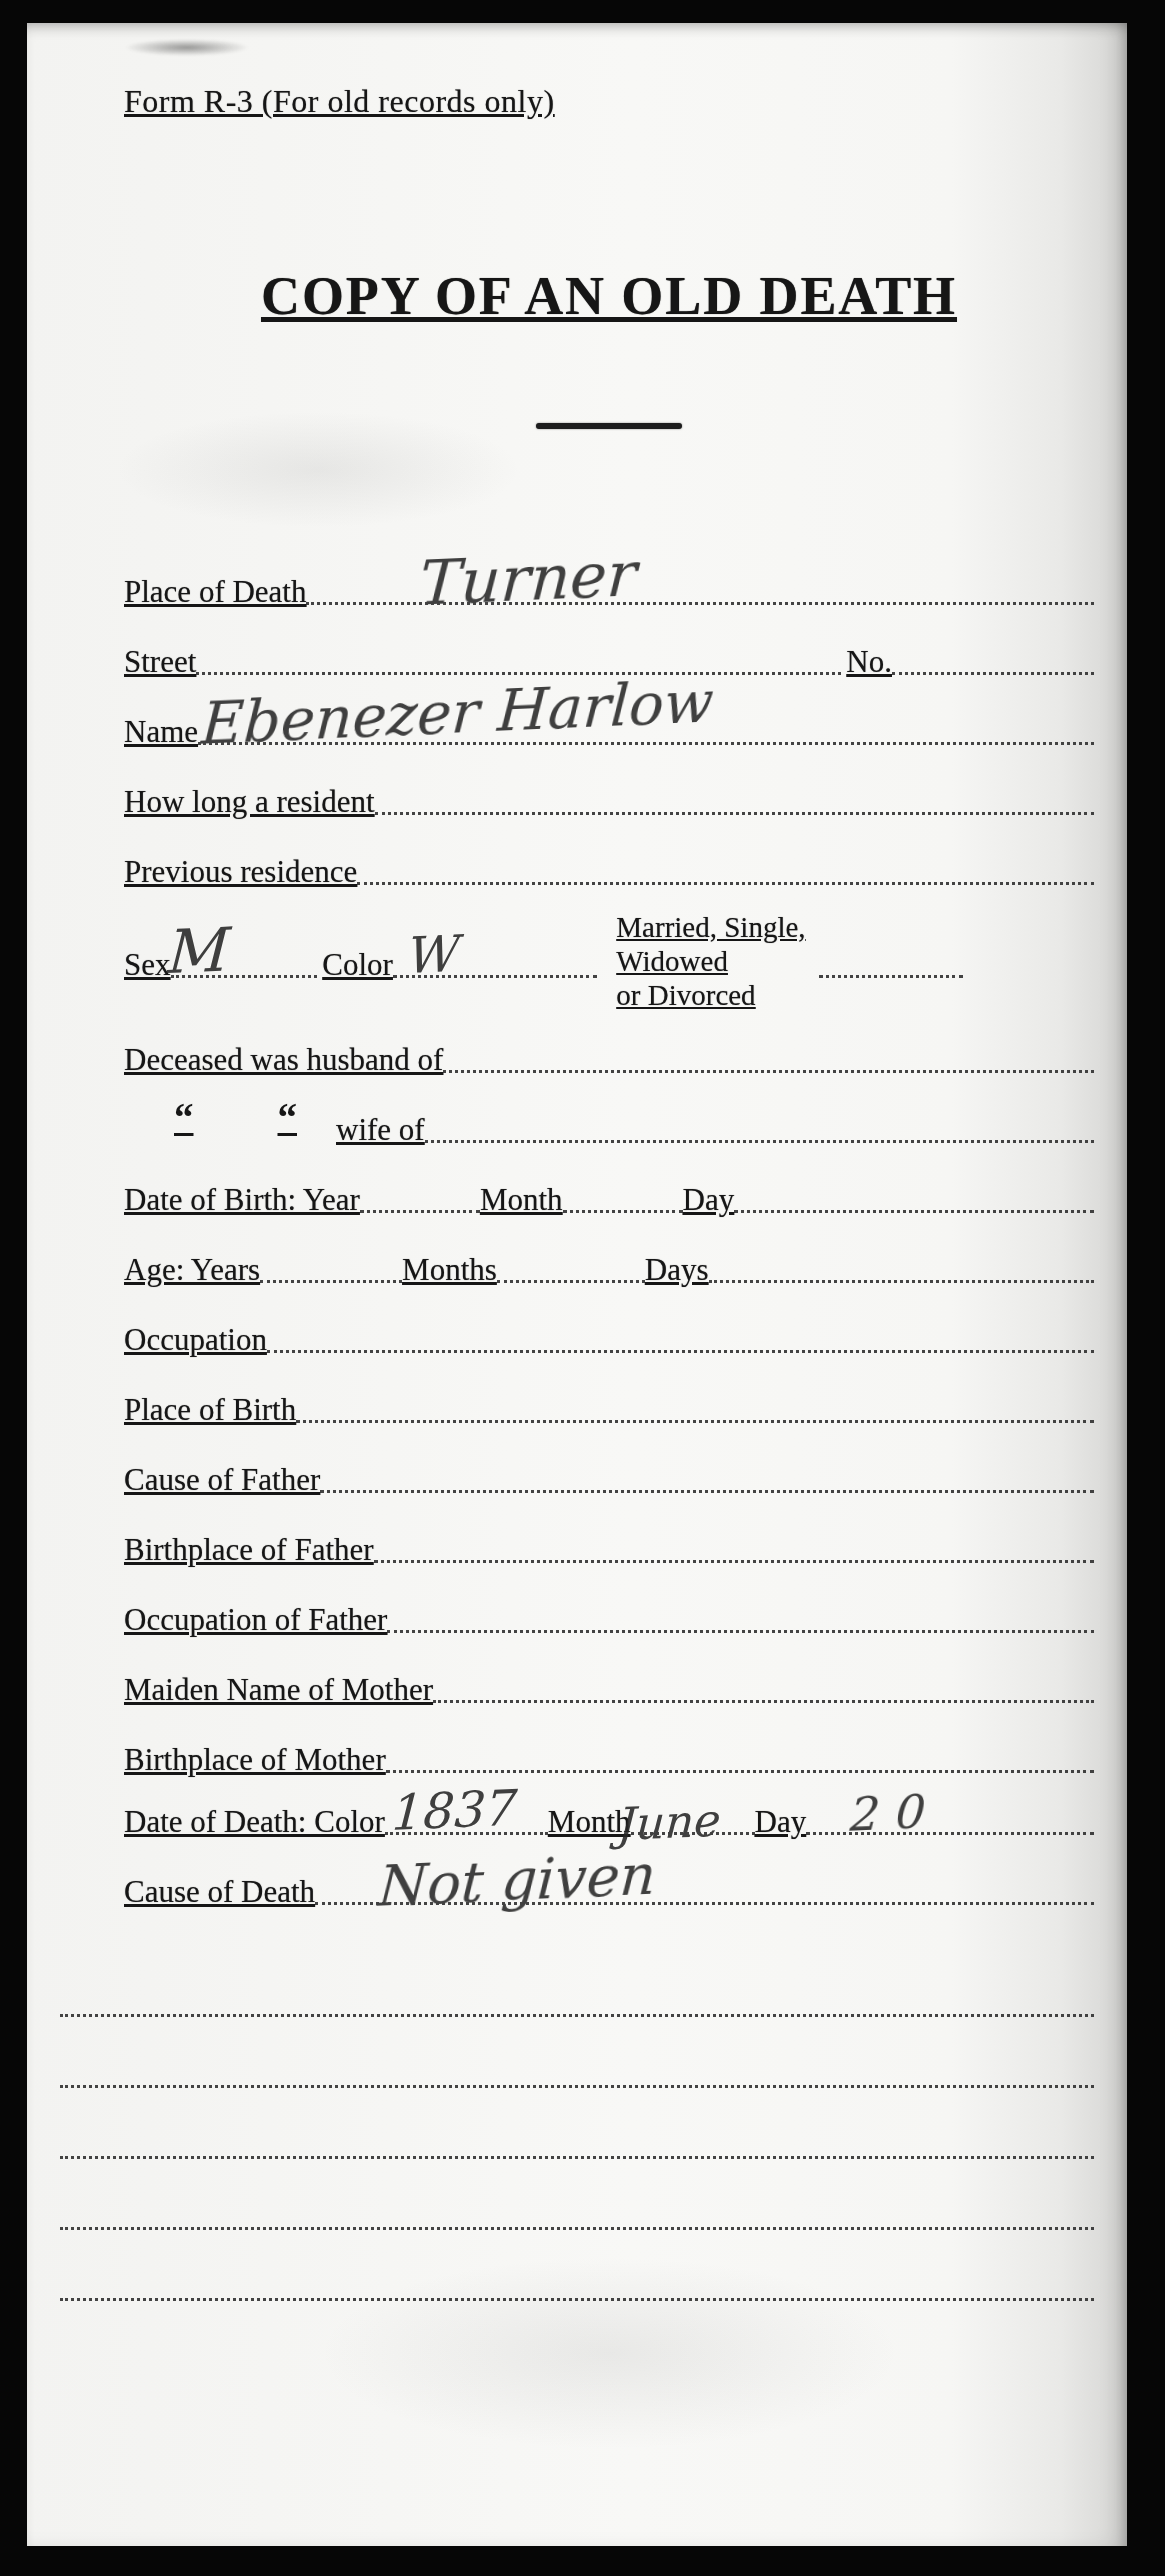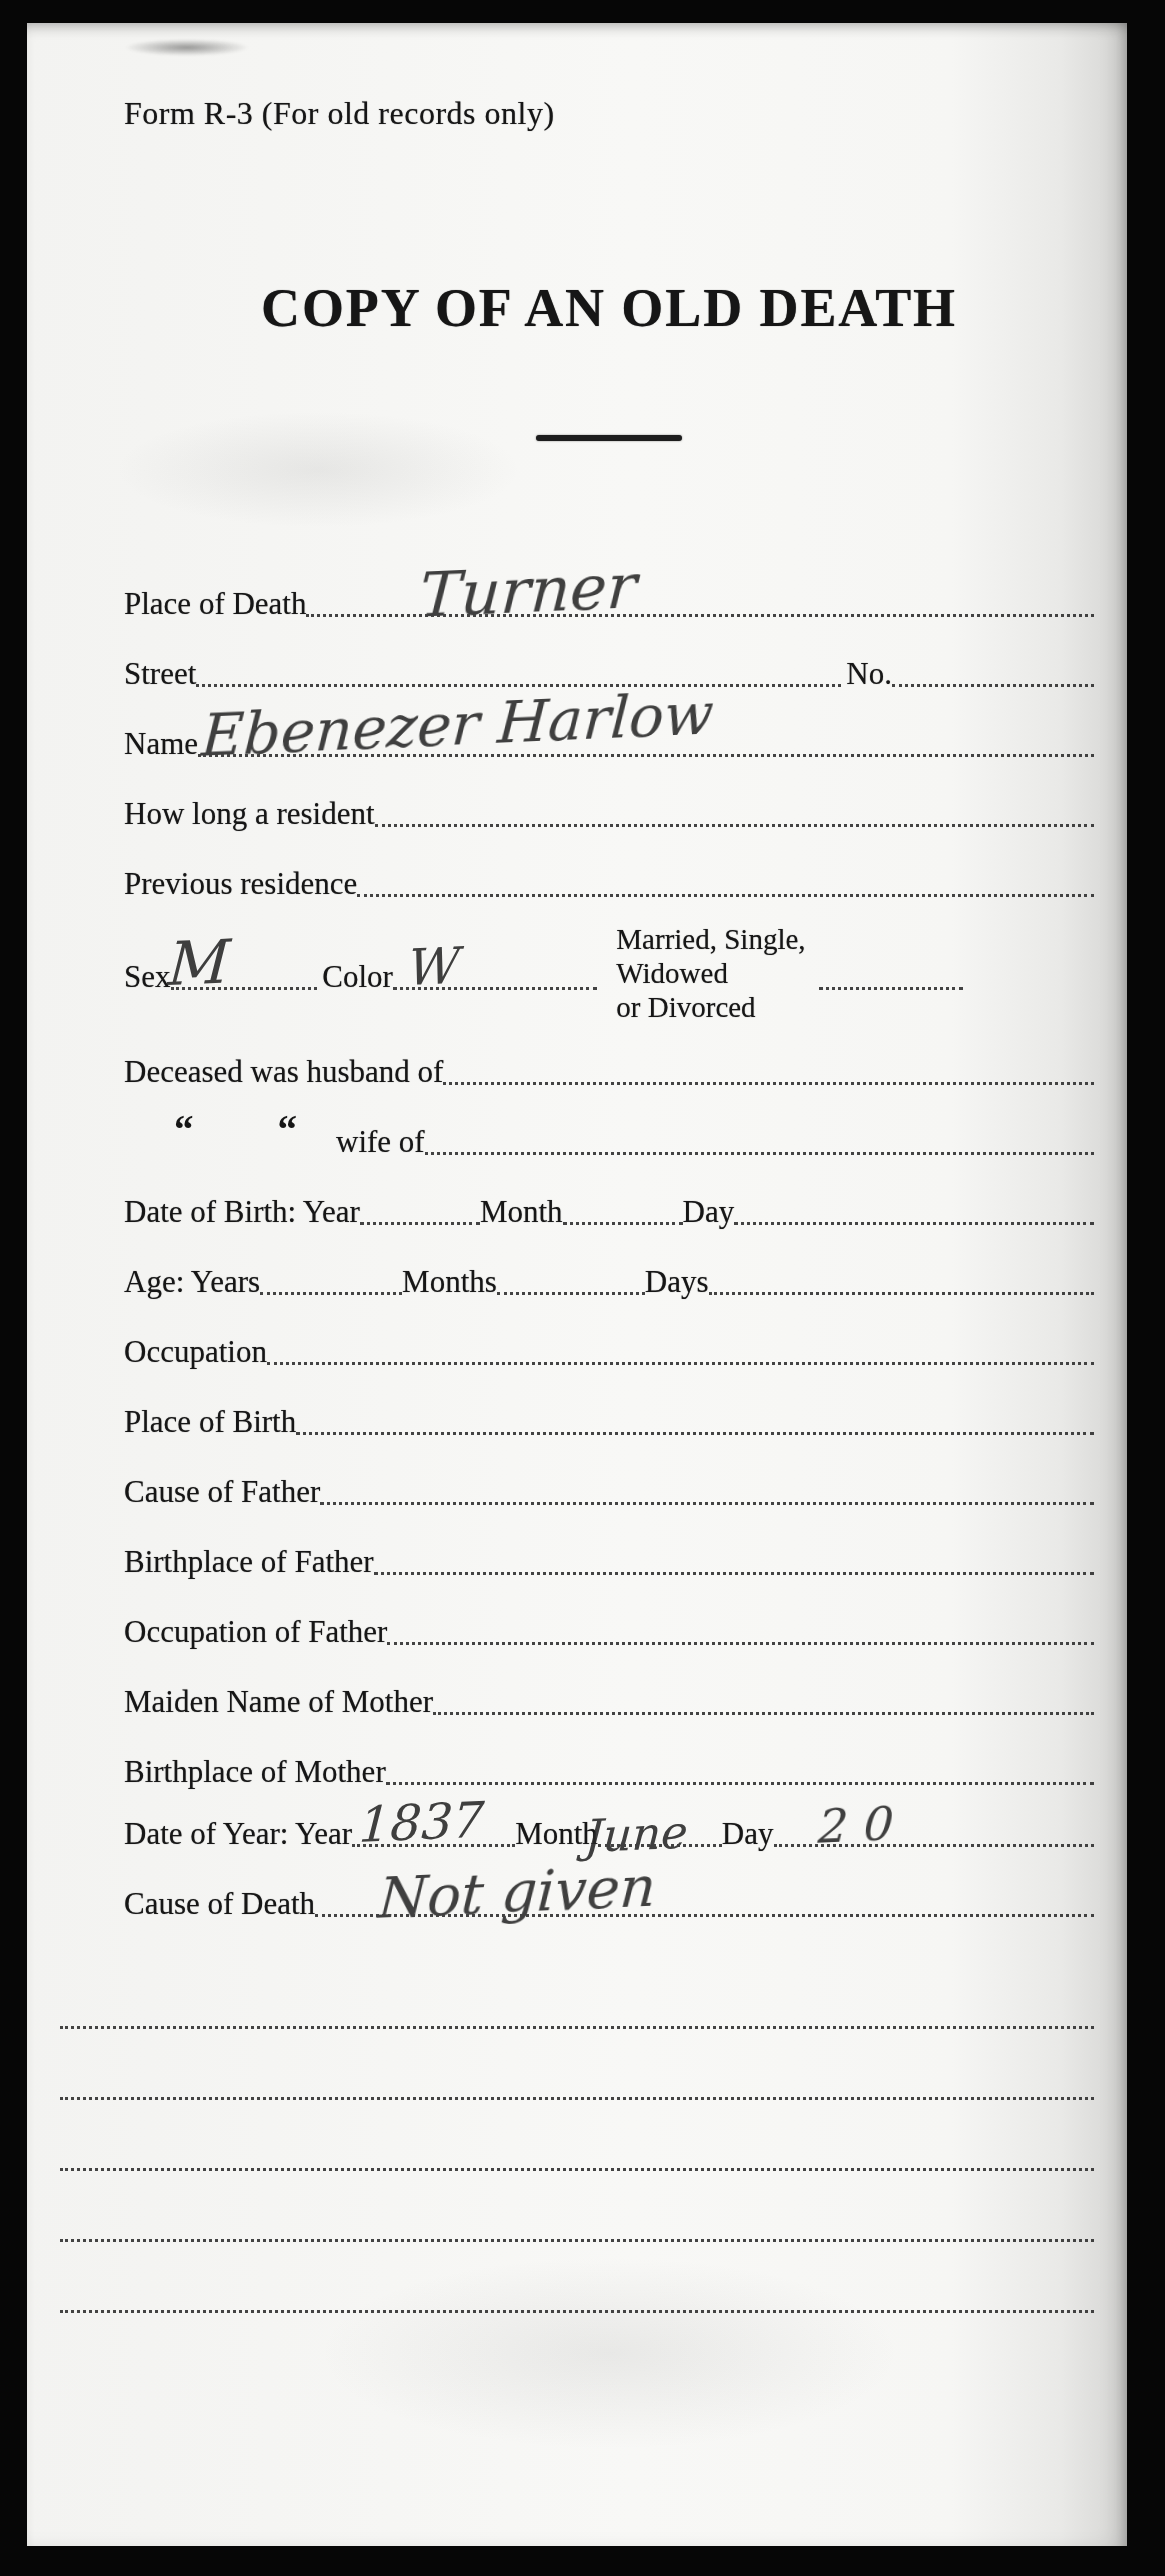--- a/index.html
+++ b/index.html
@@ -17,21 +17,21 @@
   }
   .smudge{
     position:absolute;left:97px;top:15.5px;width:126px;height:17.5px;
     background:radial-gradient(ellipse at center,rgba(40,40,40,.45),rgba(40,40,40,0) 70%);
     filter:blur(1px);
   }
   .blob{position:absolute;background:radial-gradient(ellipse at center,rgba(120,120,120,.12),rgba(120,120,120,0) 70%);}
   .b1{left:87px;top:388px;width:408px;height:117px;}
   .b2{left:291px;top:2233px;width:583px;height:194px;}
 
-  .content{position:relative;padding:12px 33px 0 97px;color:#161616;}
+  .content{position:relative;padding:0 33px 0 97px;color:#161616;text-decoration:underline;}
 
   .form-label{
     padding-top:60px;font-size:32px;letter-spacing:0.5px;
     text-shadow:0 0 1px rgba(0,0,0,.55);
   }
   .title{
     margin-top:142px;text-align:center;font-weight:bold;
     font-size:54px;line-height:1.26;letter-spacing:1.9px;
     text-shadow:0 0 1px rgba(0,0,0,.6);
   }
@@ -219,21 +219,21 @@
         <span class="lbl">Maiden Name of Mother</span>
         <span class="dots"></span>
       </div>
 
       <div class="row">
         <span class="lbl">Birthplace of Mother</span>
         <span class="dots"></span>
       </div>
 
       <div class="row dod-row">
-        <span class="lbl">Date of Year: Year</span>
+        <span class="lbl">Date of Death: Color</span>
         <span class="dots w-year">
           <i class="hw hw-year">1837</i>
         </span>
         <span class="lbl">Month</span>
         <span class="dots w-month">
           <i class="hw hw-month">June</i>
         </span>
         <span class="lbl">Day</span>
         <span class="dots">
           <i class="hw hw-day">20</i>

